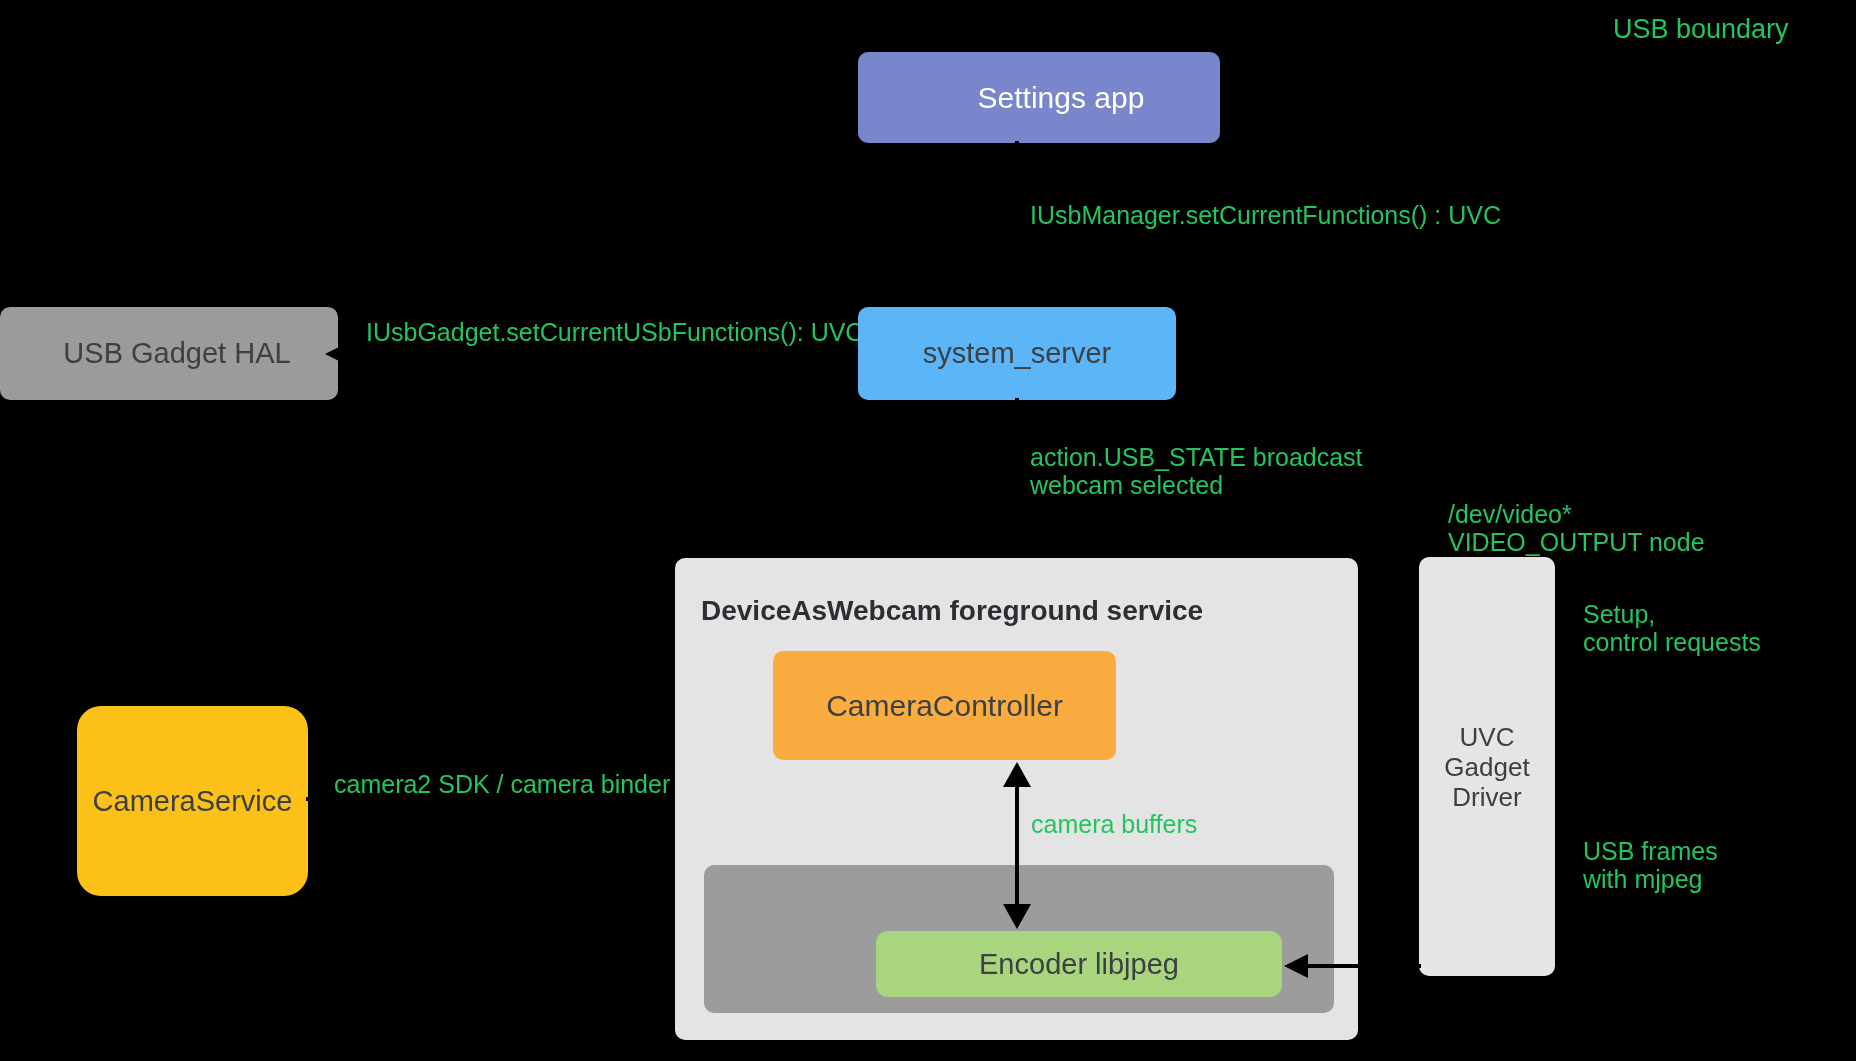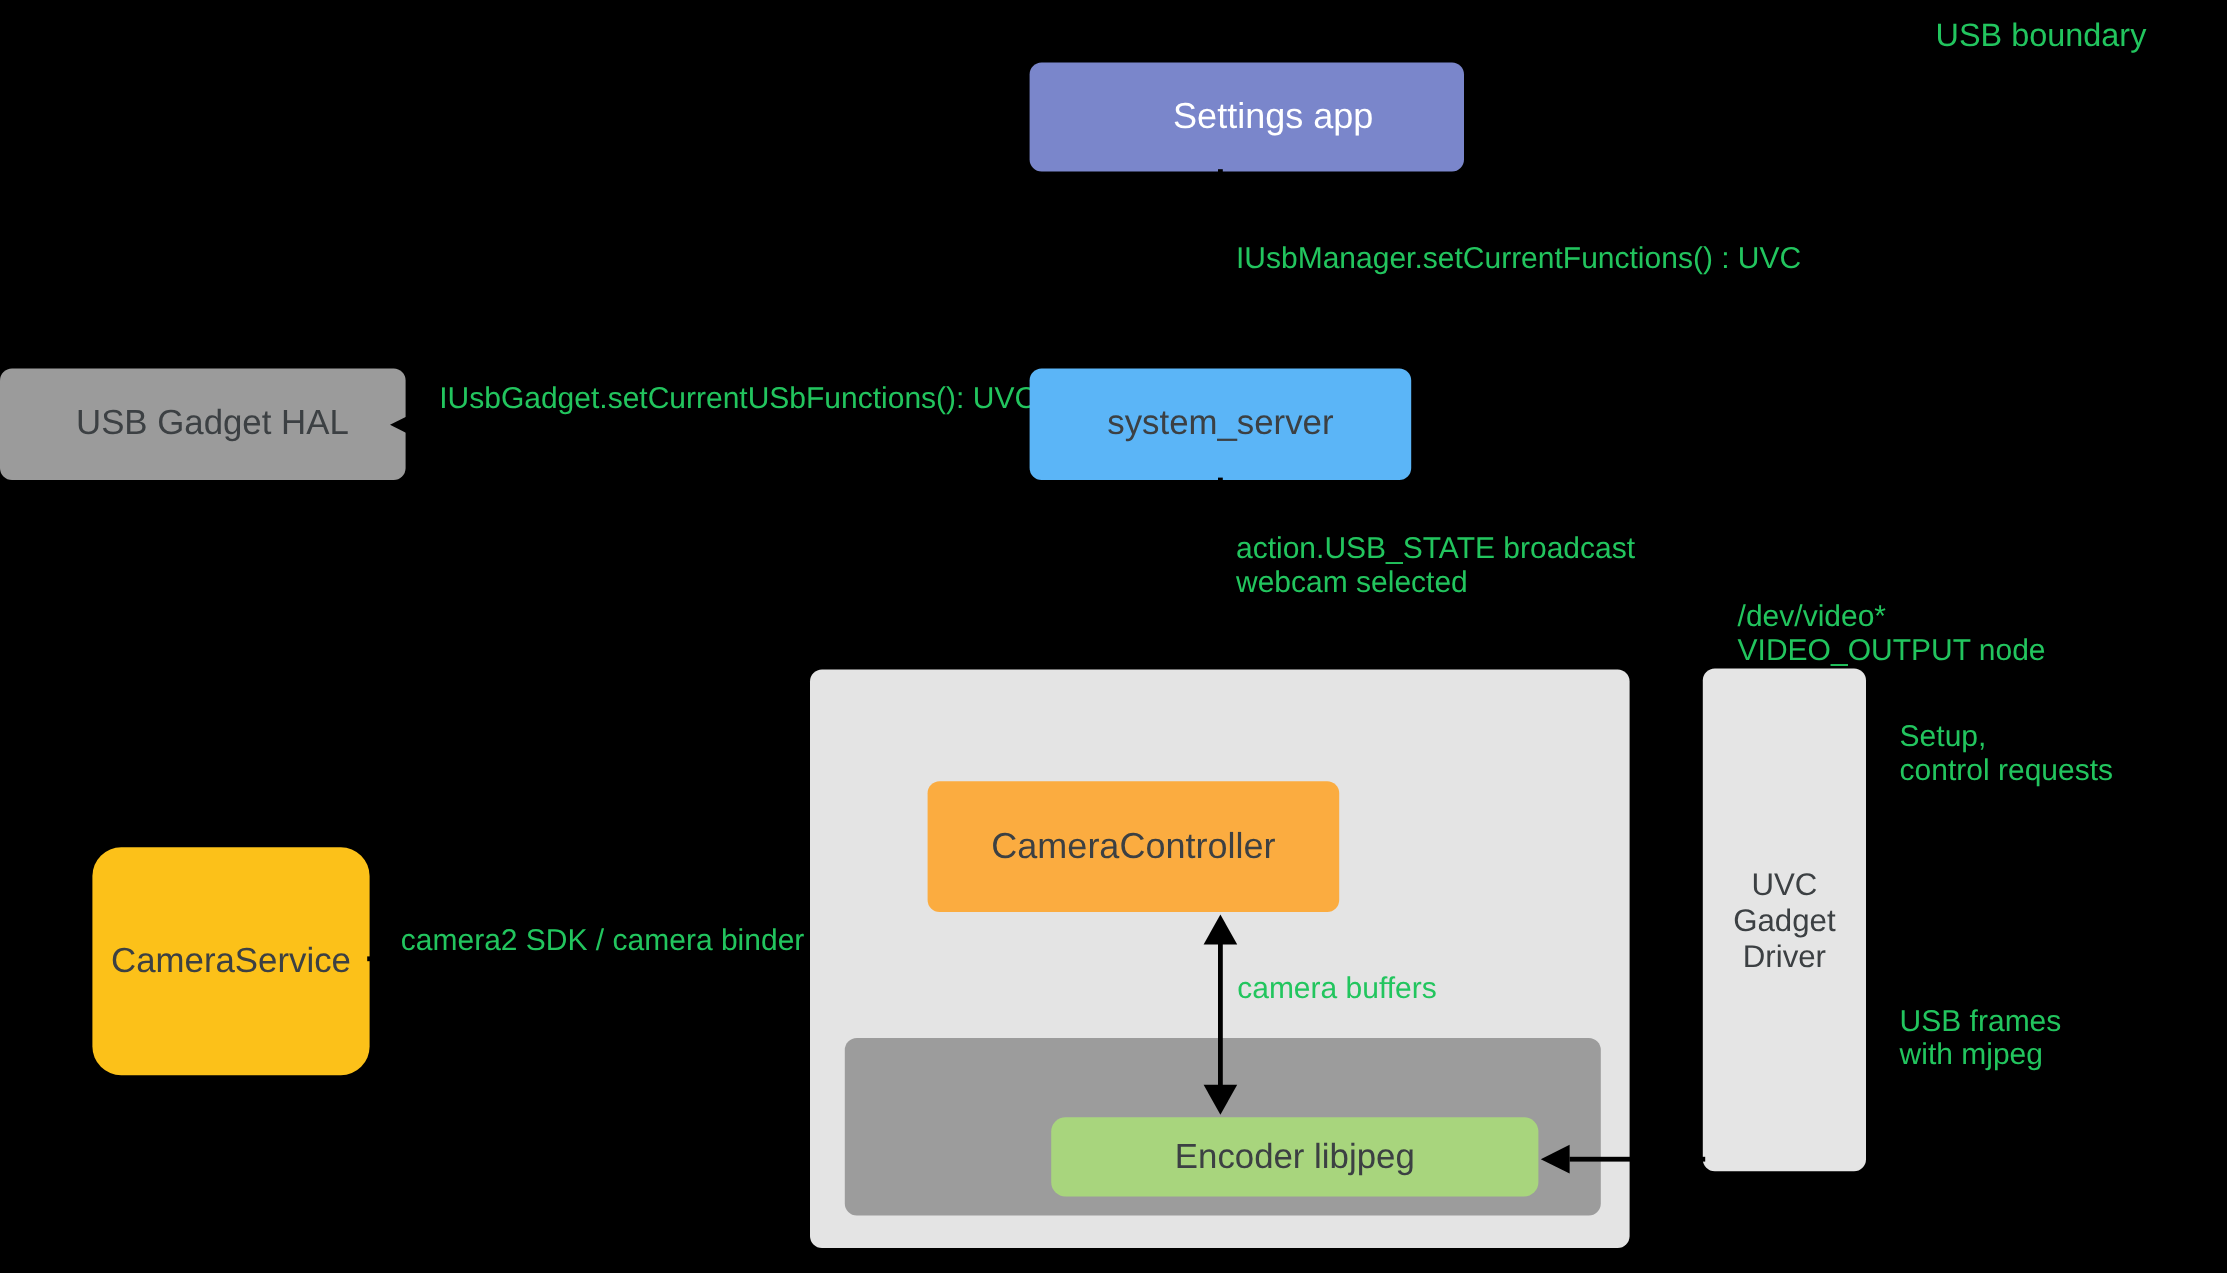--- a/index.html
+++ b/index.html
@@ -68,20 +68,21 @@
     <div>action.USB_STATE broadcast</div>
     <div>webcam selected</div>
   </div>
 
   <div class="lbl" style="left:1448px;top:500px;">
     <div>/dev/video*</div>
     <div>VIDEO_OUTPUT node</div>
   </div>
 
   <div class="node" style="left: 675px; top: 558px; width: 683px; height: 482px; background-color: rgb(228, 228, 228);"></div>
+  <div class="container-title" style="left:701px;top:595px;">DeviceAsWebcam foreground service</div>
 
   <div class="node" style="left: 773px; top: 651px; width: 343px; height: 109px; font-size: 30px; background-color: rgb(251, 172, 64);">CameraController</div>
 
   <div class="node" style="left: 77px; top: 706px; width: 231px; height: 190px; background-color: rgb(252, 193, 25); border-radius: 24px;">CameraService</div>
 
   <div class="hline" style="left:306px;top:797px;width:347px;"></div>
   <div class="ah right" style="left:651px;top:787px;"></div>
   <div class="lbl" style="left:334px;top:770px;">camera2 SDK / camera binder</div>
 
   <div class="node" style="left: 704px; top: 865px; width: 630px; height: 148px; background-color: rgb(156, 156, 156);"></div>

